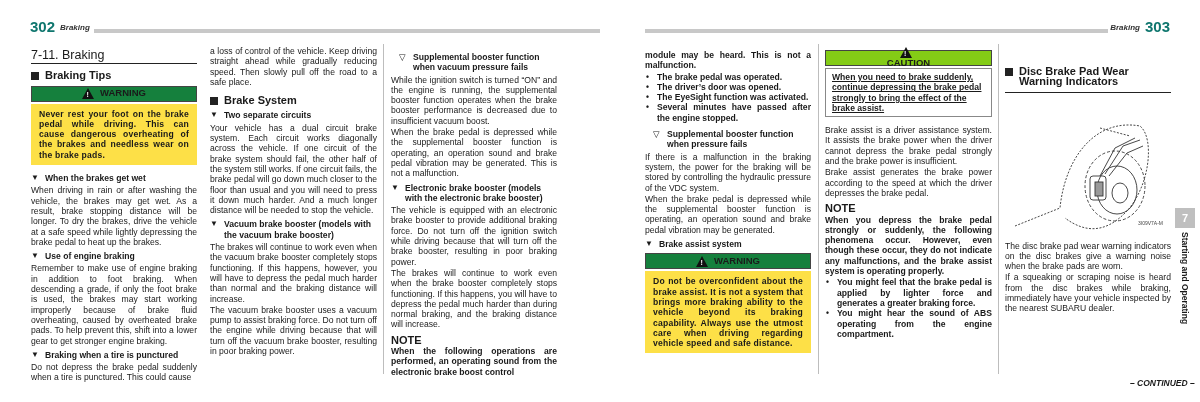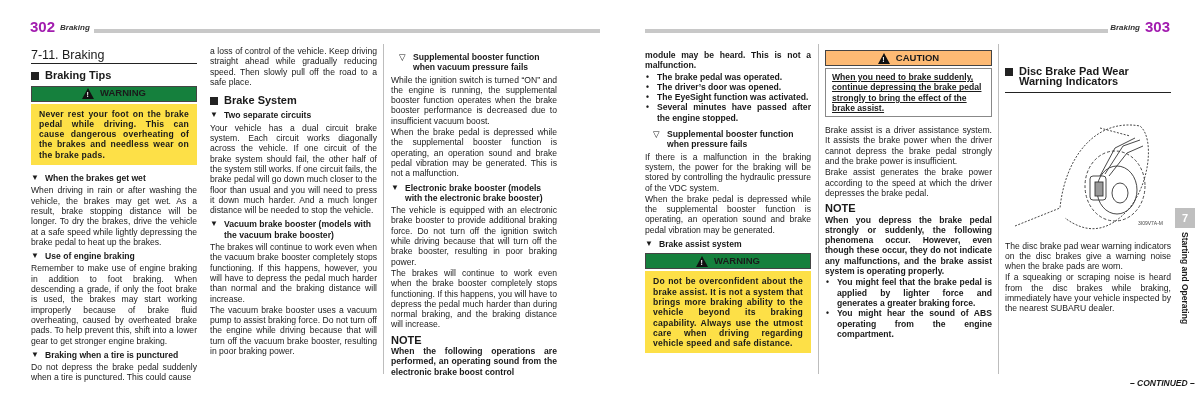--- a/index.html
+++ b/index.html
@@ -1,21 +1,21 @@
 <!DOCTYPE html>
 <html><head>
 <meta charset="utf-8">
 <style>
   * { box-sizing: border-box; margin: 0; padding: 0; }
   html, body { width: 1200px; height: 402px; background: #ffffff; overflow: hidden; }
   body { position: relative; font-family: "Liberation Sans", sans-serif; color: #1a1a1a; }
 
   .page-header { position: absolute; top: 18px; height: 16px; }
   .page-header .bar { position: absolute; top: 11px; height: 4px; background: #c8c8c8; }
-  .page-num { position: absolute; top: 0; font-size: 15px; font-weight: bold; color: #a21caf; }
+  .page-num { position: absolute; top: 0; font-size: 15px; font-weight: bold; color: #0f766e; }
   .page-sec { position: absolute; top: 5px; font-size: 8px; font-style: italic; font-weight: bold; color: #333; }
 
   .col { position: absolute; font-size: 8.6px; line-height: 10.3px; }
   .col p { text-align: justify; margin-bottom: 1px; }
   .vrule { position: absolute; width: 1px; background: #bdbdbd; }
 
   .chapter-title { font-size: 12.5px; font-weight: normal; padding-bottom: 3px; border-bottom: 1px solid #222; margin-bottom: 6px; }
   .sec-title { font-size: 11px; font-weight: bold; display: flex; align-items: flex-start; margin: 4px 0 5px; }
   .sec-title .sq { display: inline-block; width: 8px; height: 8px; background: #222; margin: 2px 6px 0 0; flex: none; }
   .sub { font-weight: bold; font-size: 8.6px; display: flex; margin: 4px 0 2px; }
@@ -146,21 +146,21 @@
     </div>
   <div class="warn-head" style="margin-top:4px;">
     <span class="tri-ic"></span>
     <span>WARNING</span>
   </div>
   <div class="warn-body">Do not be overconfident about the brake assist. It is not a system that brings more braking ability to the vehicle beyond its braking capability. Always use the utmost care when driving regarding vehicle speed and safe distance.</div>
 </div>
 <div class="vrule" style="left:818px;top:44px;height:330px;"></div>
 
 <div class="col" style="left:825px;top:50px;width:167px;">
-  <div class="warn-head" style="background:#fdba74;">
+  <div class="warn-head" style="background:#84cc16;flex-direction:column;">
     <span class="tri-ic"></span>
     <span>CAUTION</span>
   </div>
   <div class="caut-body">When you need to brake suddenly, continue depressing the brake pedal strongly to bring the effect of the brake assist.</div>
   <p>Brake assist is a driver assistance system. It assists the brake power when the driver cannot depress the brake pedal strongly and the brake power is insufficient.</p>
   <p>Brake assist generates the brake power according to the speed at which the driver depresses the brake pedal.</p>
   <div class="note-title">NOTE</div>
   <p class="note-body">When you depress the brake pedal strongly or suddenly, the following phenomena occur. However, even though these occur, they do not indicate any malfunctions, and the brake assist system is operating properly.</p>
   <ul class="bullets">
     <li>You might feel that the brake pedal is applied by lighter force and generates a greater braking force.</li>

